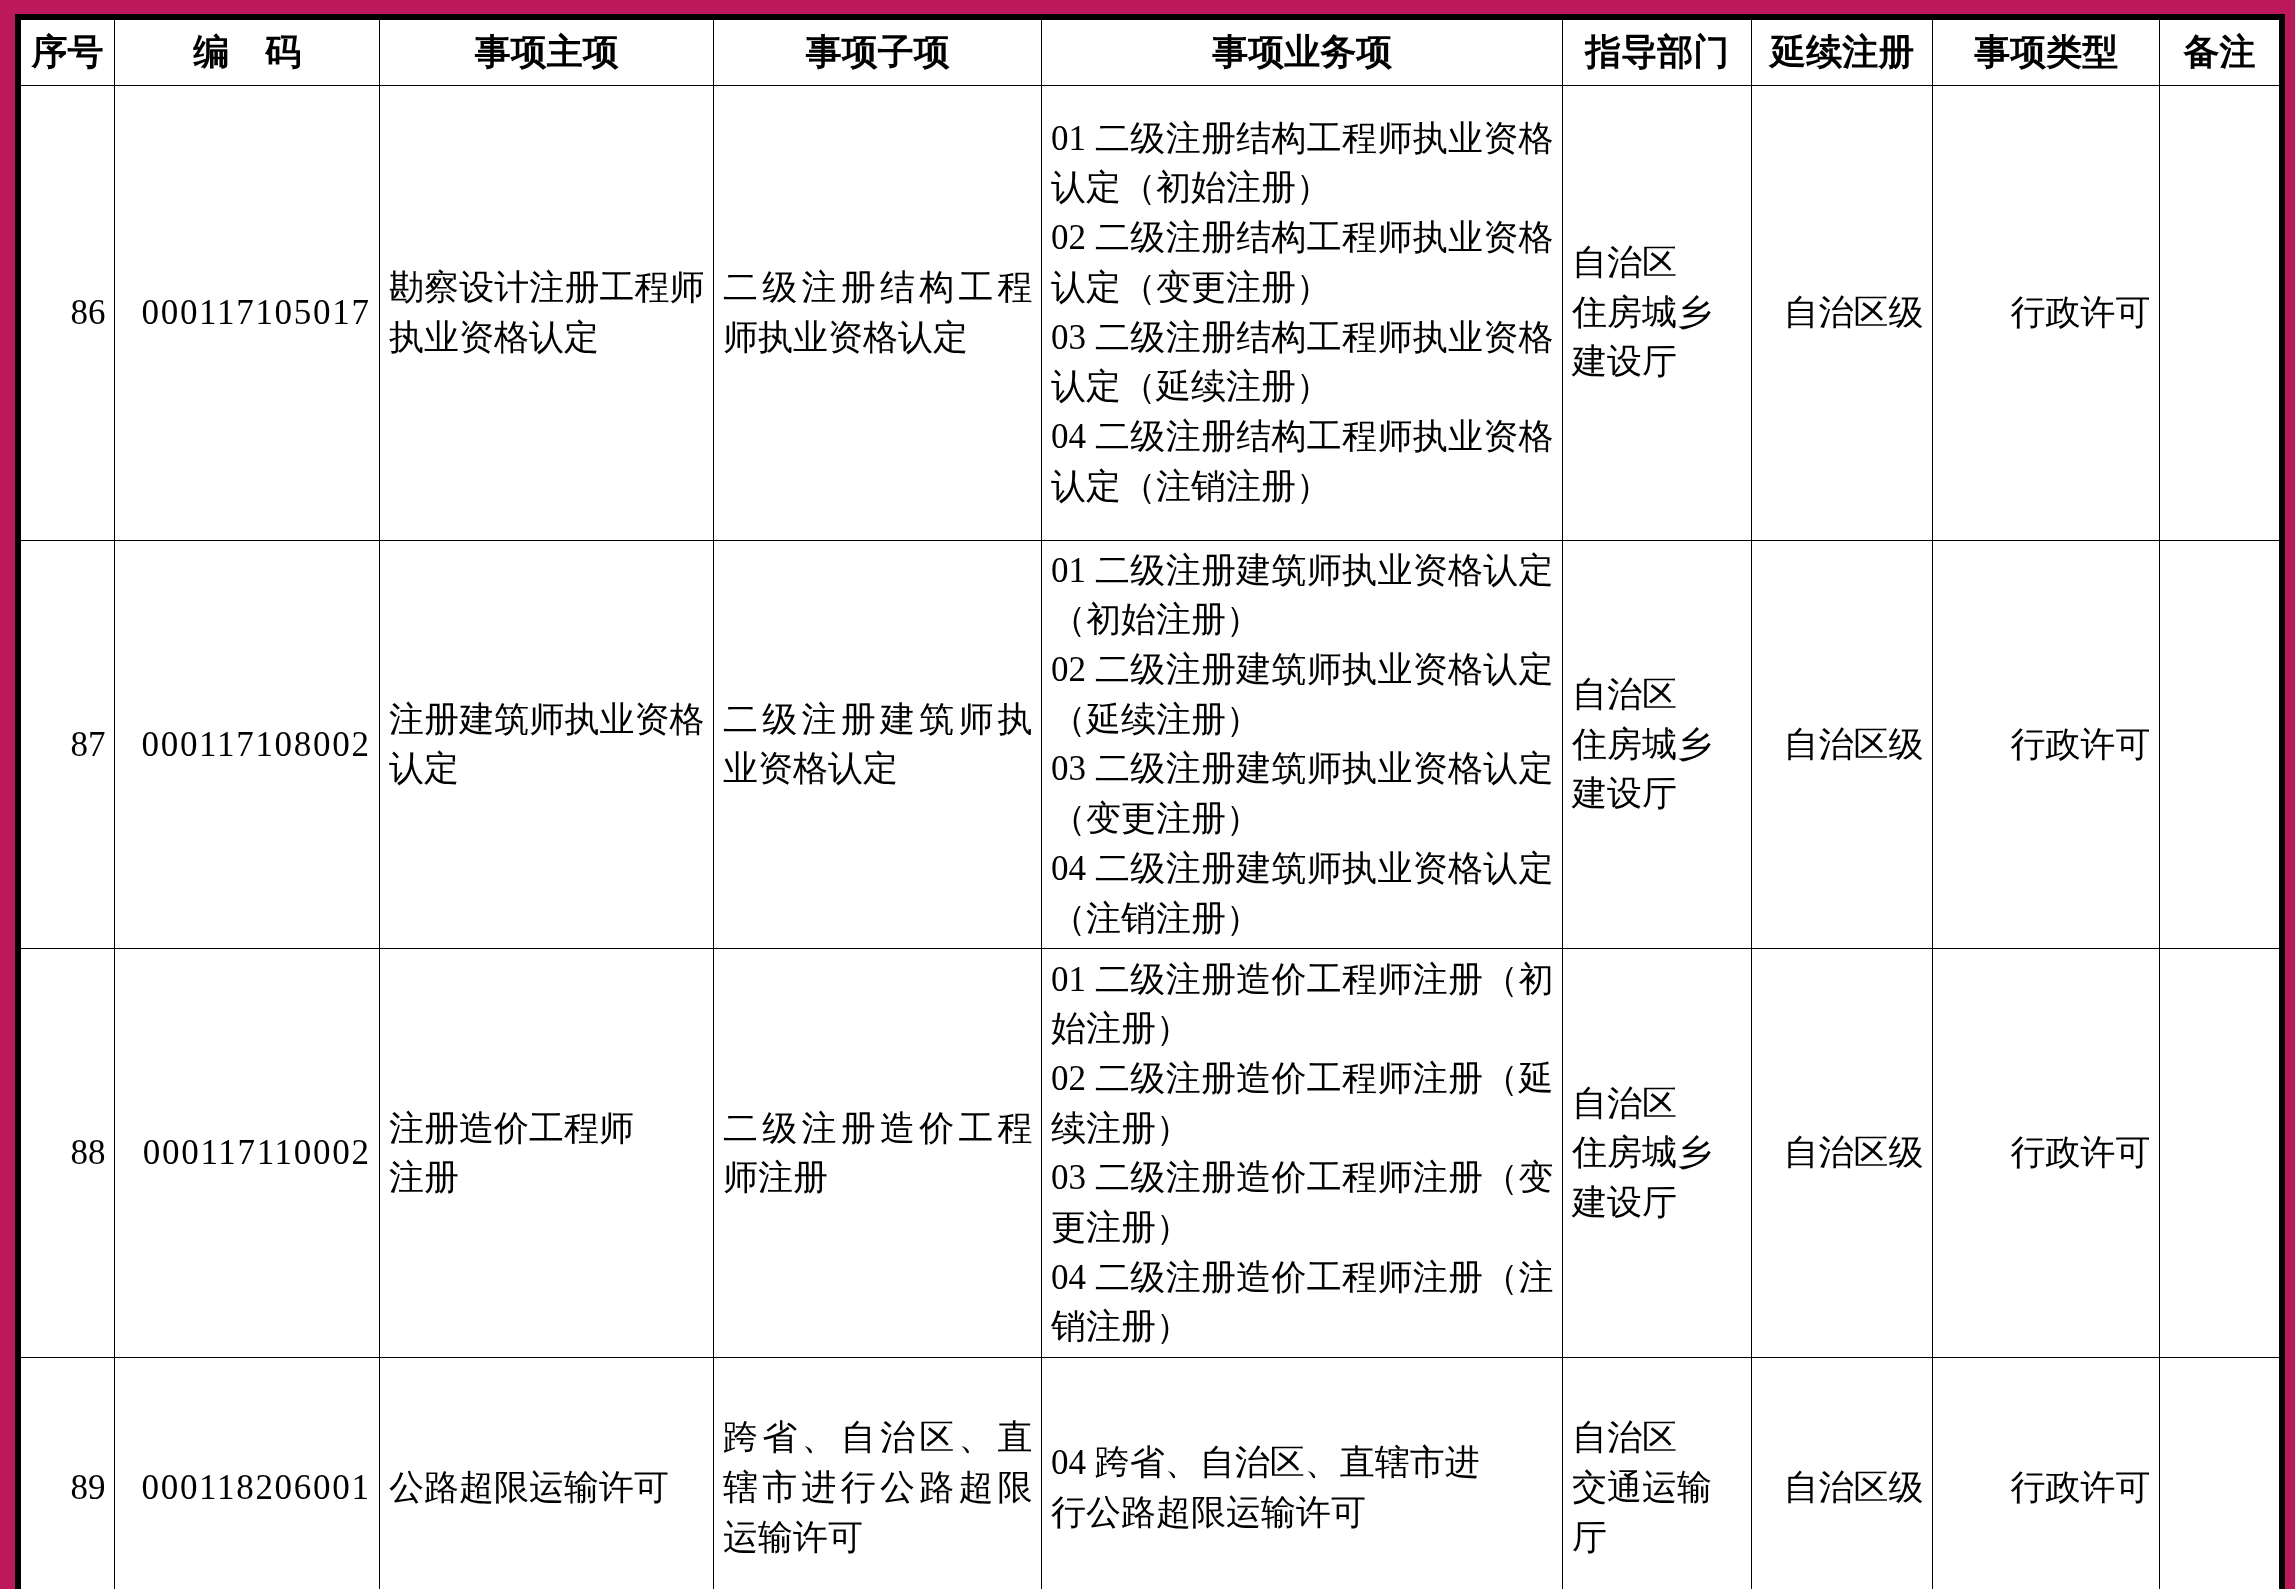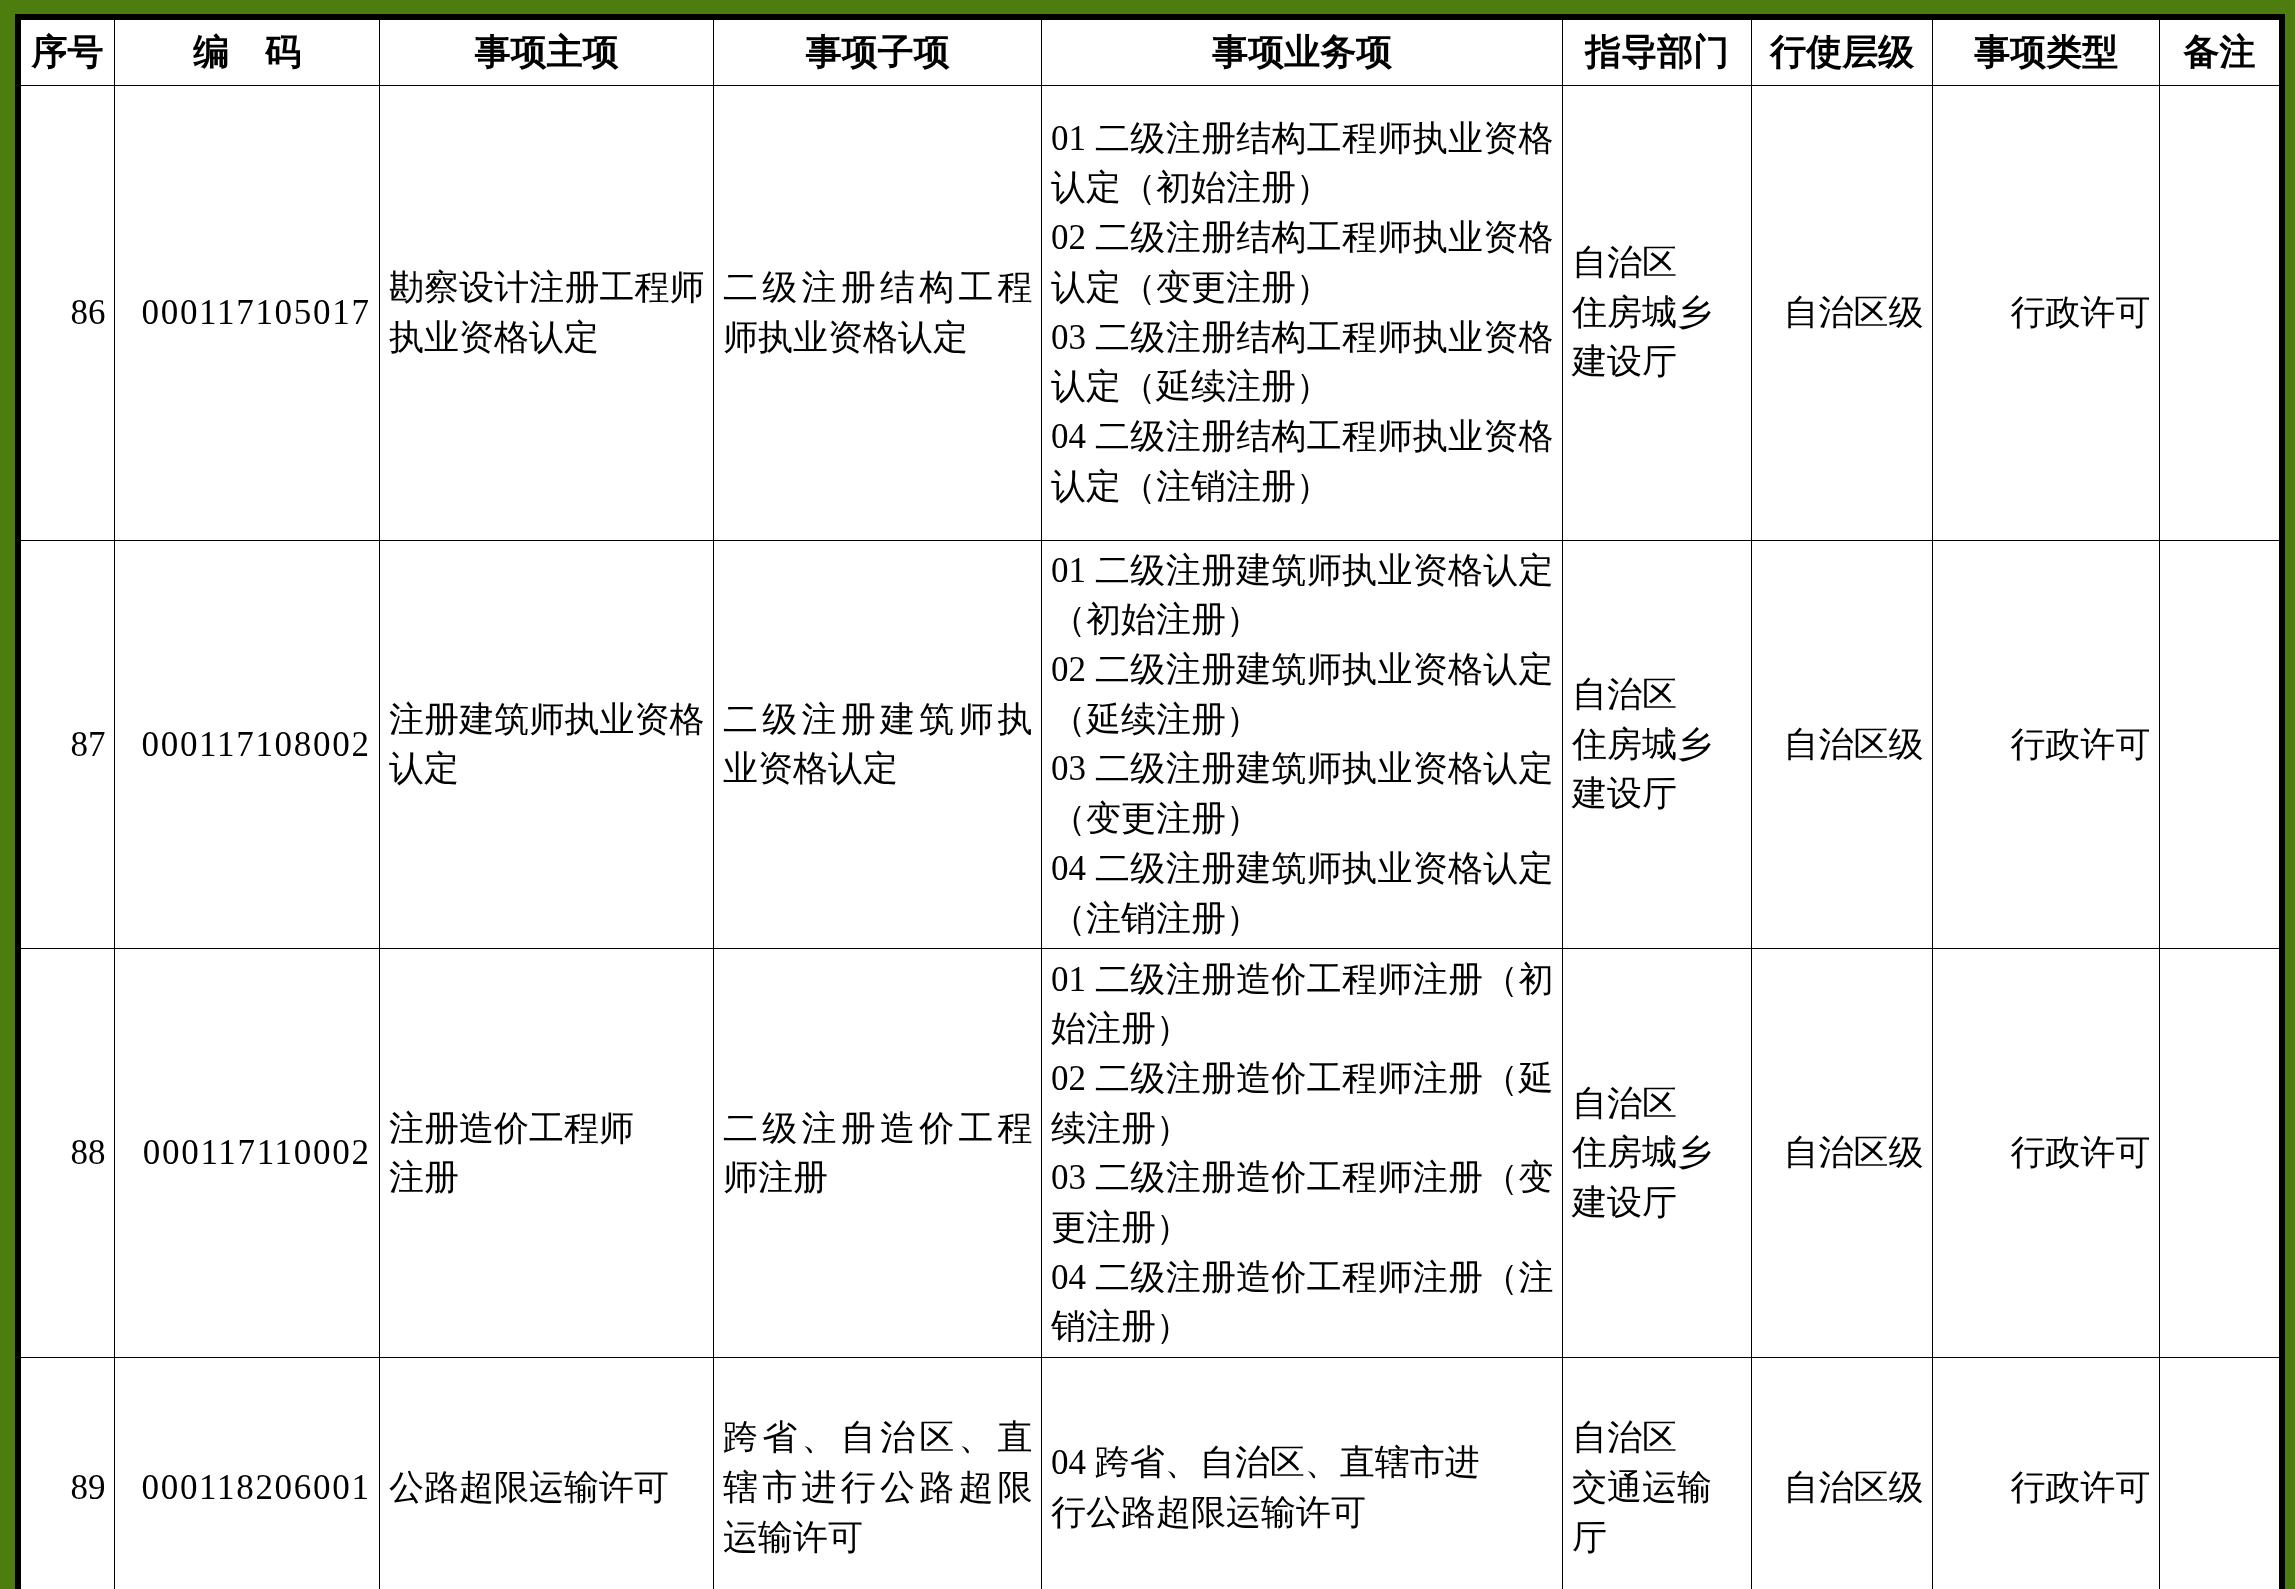--- a/index.html
+++ b/index.html
@@ -9,21 +9,21 @@
     width: 2295px;
     height: 1590px;
     overflow: hidden;
   }
   .sheet {
     position: absolute;
     left: 0;
     top: 0;
     width: 2295px;
     height: 1590px;
-    background: #4d7c0f;
+    background: #be185d;
   }
   table.gov-table {
     position: absolute;
     left: 14.8px;
     top: 14px;
     width: 2266px;
     border-collapse: collapse;
     table-layout: fixed;
     background: #ffffff;
     border: 6px solid #000000;
@@ -95,21 +95,21 @@
       <col style="width:122px">
     </colgroup>
     <thead>
       <tr class="row-header">
         <th>序号</th>
         <th>编　码</th>
         <th>事项主项</th>
         <th>事项子项</th>
         <th>事项业务项</th>
         <th>指导部门</th>
-        <th>行使层级</th>
+        <th>延续注册</th>
         <th>事项类型</th>
         <th>备注</th>
       </tr>
     </thead>
     <tbody>
       <tr class="row-0">
         <td class="c-seq">86</td>
         <td class="c-code">000117105017</td>
         <td class="c-main">勘察设计注册工程师执业资格认定</td>
         <td class="c-sub">二级注册结构工程师执业资格认定</td>

